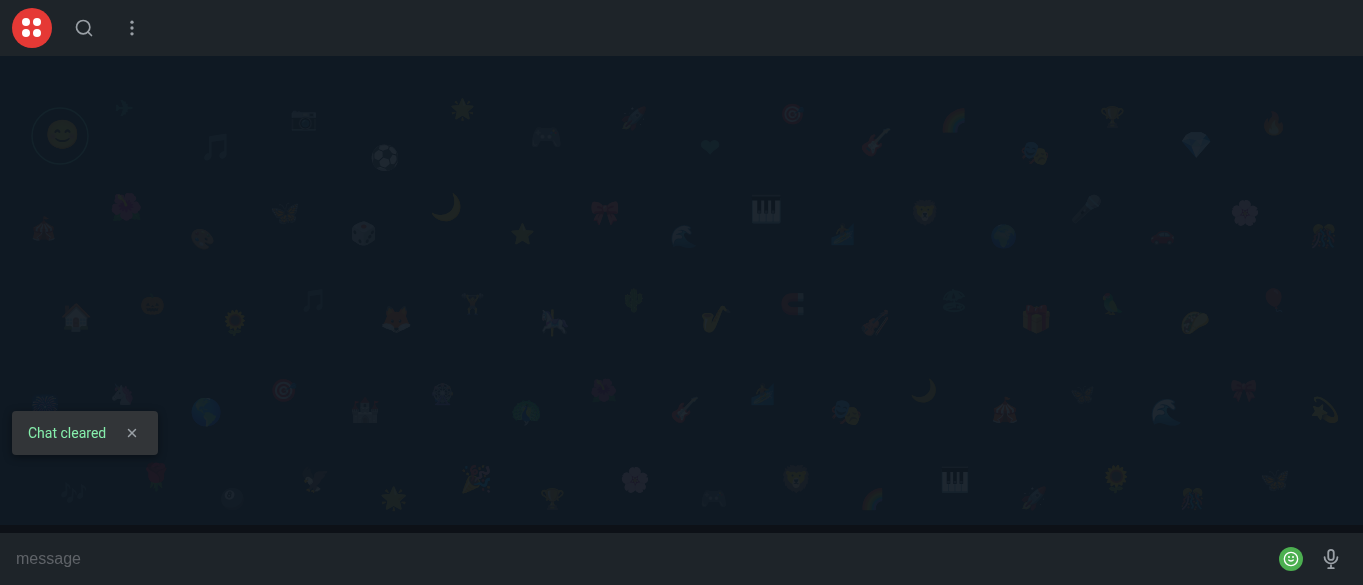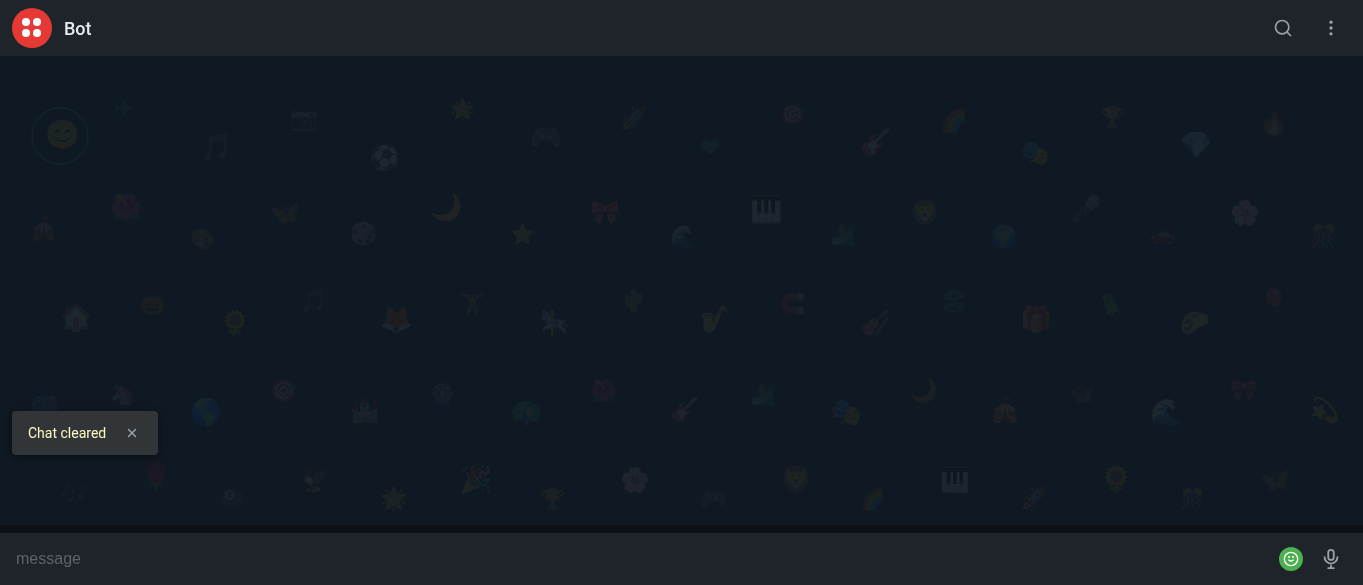--- a/index.html
+++ b/index.html
@@ -128,21 +128,21 @@
     .message-input::placeholder {
       color: #5f6368;
     }
 
     
     .snackbar {
       position: absolute;
       bottom: 70px;
       left: 12px;
       background: #323538;
-      color: #fef9c3;
+      color: #86efac;
       border-radius: 4px;
       padding: 12px 16px;
       display: flex;
       align-items: center;
       gap: 16px;
       font-size: 14px;
       min-width: 140px;
       box-shadow: 0 2px 8px rgba(0,0,0,0.4);
       z-index: 100;
     }
@@ -194,21 +194,20 @@
 
 <div class="header">
   <div class="header-avatar">
     <div class="avatar-icon">
       <div class="avatar-dot"></div>
       <div class="avatar-dot"></div>
       <div class="avatar-dot"></div>
       <div class="avatar-dot"></div>
     </div>
   </div>
-  <span class="header-title">Bot</span>
   <div class="header-actions">
     <button class="header-btn">
       <svg width="20" height="20" viewBox="0 0 24 24" fill="none" stroke="currentColor" stroke-width="2" stroke-linecap="round" stroke-linejoin="round">
         <circle cx="11" cy="11" r="8"></circle>
         <line x1="21" y1="21" x2="16.65" y2="16.65"></line>
       </svg>
     </button>
     <button class="header-btn">
       <svg width="20" height="20" viewBox="0 0 24 24" fill="currentColor">
         <circle cx="12" cy="5" r="2"></circle>

